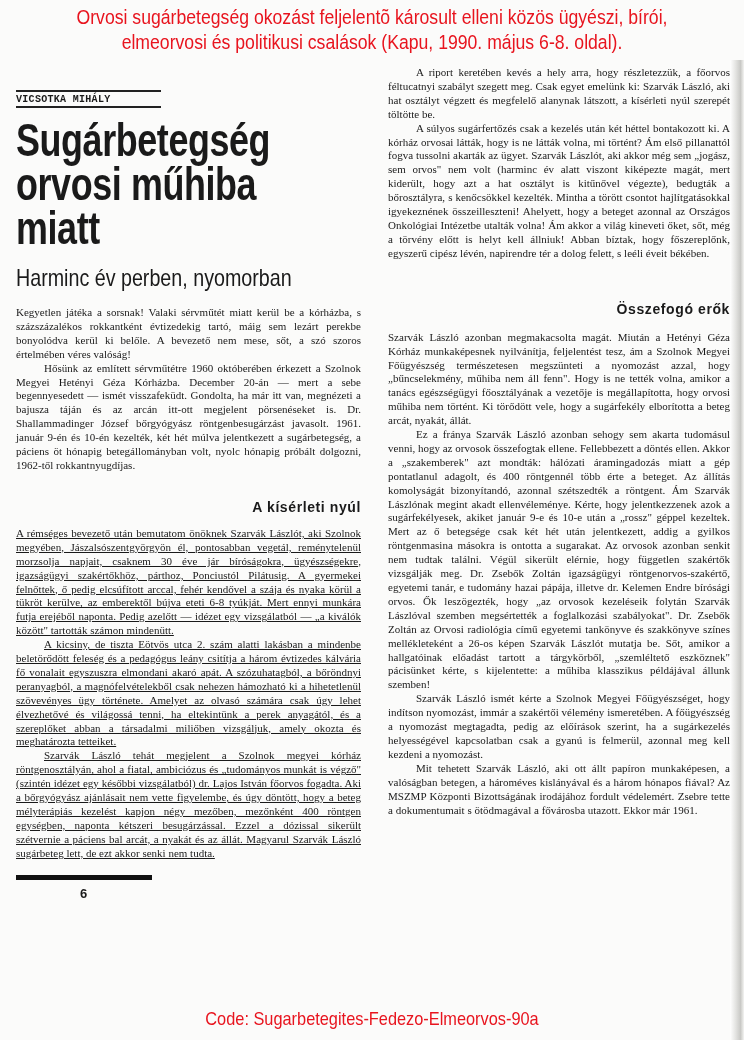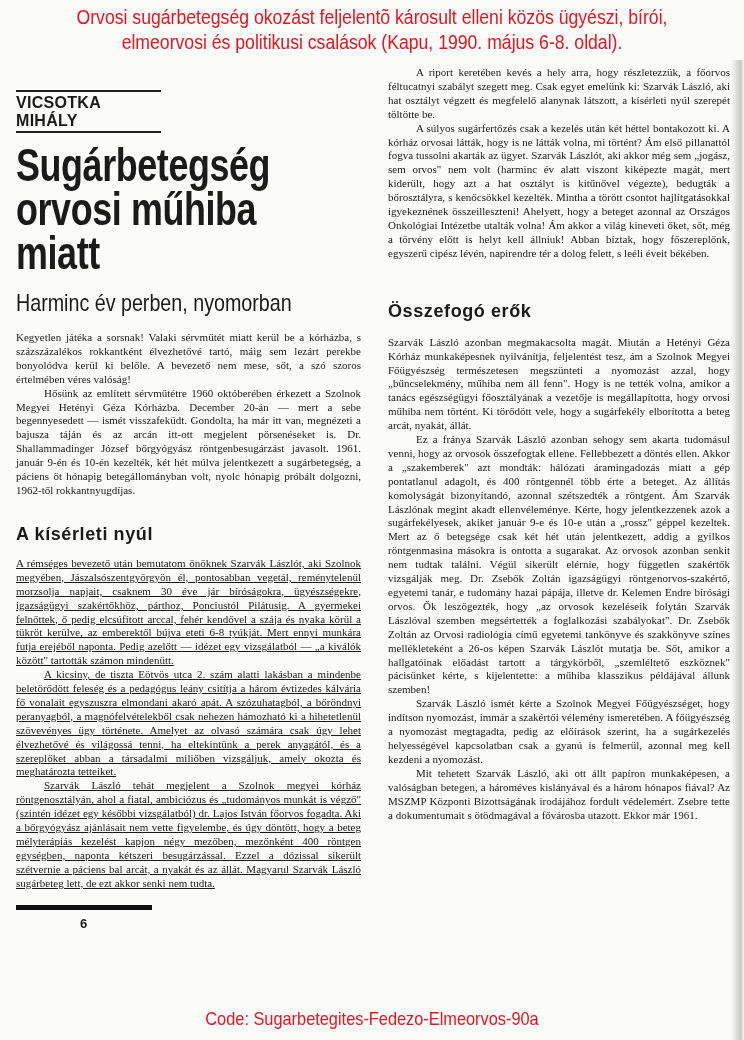--- a/index.html
+++ b/index.html
@@ -27,22 +27,22 @@
   }
   .code {
     position: absolute; left: 0; top: 1008px; width: 744px; text-align: center;
     color: #e8141e; font-family: "Liberation Sans", sans-serif; font-size: 19px;
     transform: scaleX(0.86); transform-origin: center top;
   }
   .col-left { position: absolute; left: 16px; top: 66px; width: 345px; }
   .col-right { position: absolute; left: 388px; top: 66px; width: 342px; }
   .byline {
     display: inline-block;
-    font-family: Liberation Sans, sans-serif; font-weight: bold;
-    font-size: 16px; letter-spacing: 0.3px;
+    font-family: Liberation Mono, monospace; font-weight: bold;
+    font-size: 10px; letter-spacing: 0.3px;
     border-top: 2px solid #222; border-bottom: 2px solid #222;
     padding: 2px 0 1px 0; width: 145px; margin-top: 24px;
   }
   .headline {
     font-family: "Liberation Sans", sans-serif; font-weight: bold;
     font-size: 46px; line-height: 44px; margin: 10px 0 0 0;
     transform: scaleX(0.78); transform-origin: left top;
     width: 420px; letter-spacing: -0.5px;
   }
   .subhead {
@@ -51,21 +51,21 @@
     width: 420px; white-space: nowrap;
   }
   .body-text {
     font-size: 11px; line-height: 13.9px; text-align: justify;
     hyphens: manual;
   }
   .body-text p { margin: 0; }
   .body-text p.indent { text-indent: 28px; }
   .section-head {
     font-family: "Liberation Sans", sans-serif; font-weight: bold;
-    font-size: 18px; letter-spacing: 0.6px;
+    font-size: 14px; letter-spacing: 0.6px; text-align: right;
   }
   .rule-bottom { width: 136px; height: 5px; background: #111; margin-top: 14px; }
   .page-num {
     font-family: "Liberation Sans", sans-serif; font-weight: bold; font-size: 13px;
     margin: 6px 0 0 64px;
   }
 </style>
 </head>
 <body>
 
@@ -80,21 +80,21 @@
 <div class="col-left">
   <div class="byline">VICSOTKA MIHÁLY</div>
   <div class="headline">
     <div>Sugárbetegség</div>
     <div>orvosi műhiba</div>
     <div>miatt</div>
   </div>
   <div class="subhead">Harminc év perben, nyomorban</div>
 
   <div class="body-text" style="margin-top:14px;">
-    <p>Kegyetlen játéka a sorsnak! Valaki sérvműtét miatt kerül be a kórházba, s százszázalékos rokkantként élvezhetővé tartó, máig sem lezárt perekbe bonyolódva kerül ki belőle. A bevezető nem mese, sőt, a szó szoros értelmében véres valóság!</p>
+    <p>Kegyetlen játéka a sorsnak! Valaki sérvműtét miatt kerül be a kórházba, s százszázalékos rokkantként évtizedekig tartó, máig sem lezárt perekbe bonyolódva kerül ki belőle. A bevezető nem mese, sőt, a szó szoros értelmében véres valóság!</p>
     <p class="indent">Hősünk az említett sérvműtétre 1960 októberében érkezett a Szolnok Megyei Hetényi Géza Kórházba. December 20-án — mert a sebe begennyesedett — ismét visszafeküdt. Gondolta, ha már itt van, megnézeti a bajusza táján és az arcán itt-ott megjelent pörsenéseket is. Dr. Shallammadinger József bőrgyógyász röntgenbesugárzást javasolt. 1961. január 9-én és 10-én kezelték, két hét múlva jelentkezett a sugárbetegség, a páciens öt hónapig betegállományban volt, nyolc hónapig próbált dolgozni, 1962-től rokkantnyugdíjas.</p>
   </div>
 
   <div class="section-head" style="margin-top:26px;">A kísérleti nyúl</div>
 
   <div class="body-text" style="margin-top:12px;text-decoration:underline;">
     <p>A rémséges bevezető után bemutatom önöknek Szarvák Lászlót, aki Szolnok megyében, Jászalsószentgyörgyön él, pontosabban vegetál, reménytelenül morzsolja napjait, csaknem 30 éve jár bíróságokra, ügyészségekre, igazságügyi szakértőkhöz, párthoz, Ponciustól Pilátusig. A gyermekei felnőttek, ő pedig elcsúfított arccal, fehér kendővel a szája és nyaka körül a tükröt kerülve, az emberektől bújva eteti 6-8 tyúkját. Mert ennyi munkára futja erejéből naponta. Pedig azelőtt — idézet egy vizsgálatból — „a kiválók között" tartották számon mindenütt.</p>
     <p class="indent">A kicsiny, de tiszta Eötvös utca 2. szám alatti lakásban a mindenbe beletörődött feleség és a pedagógus leány csitítja a három évtizedes kálvária fő vonalait egyszuszra elmondani akaró apát. A szózuhatagból, a bőröndnyi peranyagból, a magnófelvételekből csak nehezen hámozható ki a hihetetlenül szövevényes ügy története. Amelyet az olvasó számára csak úgy lehet élvezhetővé és világossá tenni, ha eltekintünk a perek anyagától, és a szereplőket abban a társadalmi miliőben vizsgáljuk, amely okozta és meghatározta tetteiket.</p>
     <p class="indent">Szarvák László tehát megjelent a Szolnok megyei kórház röntgenosztályán, ahol a fiatal, ambiciózus és „tudományos munkát is végző" (szintén idézet egy későbbi vizsgálatból) dr. Lajos István főorvos fogadta. Aki a bőrgyógyász ajánlásait nem vette figyelembe, és úgy döntött, hogy a beteg mélyterápiás kezelést kapjon négy mezőben, mezőnként 400 röntgen egységben, naponta kétszeri besugárzással. Ezzel a dózissal sikerült szétvernie a páciens bal arcát, a nyakát és az állát. Magyarul Szarvák László sugárbeteg lett, de ezt akkor senki nem tudta.</p>
   </div>

